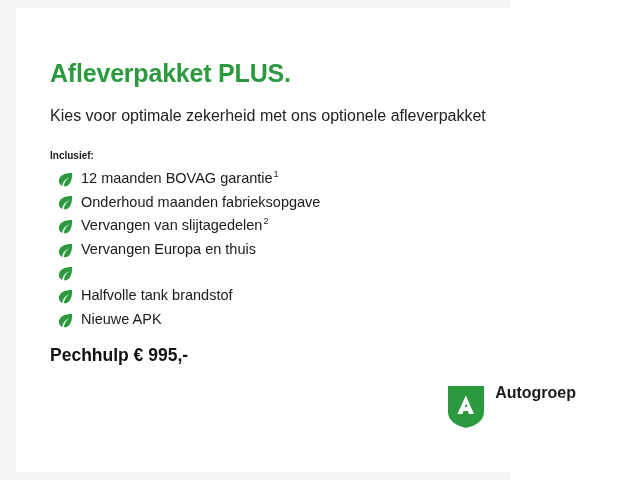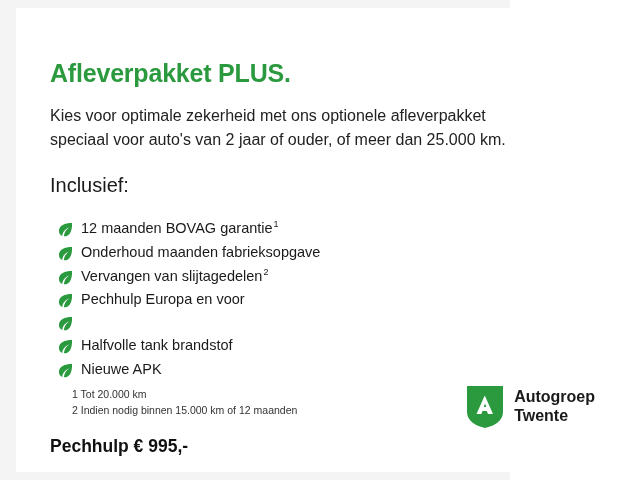--- a/index.html
+++ b/index.html
@@ -40,24 +40,24 @@
     line-height: 1.1;
   }
   .intro {
     font-size: 16px;
     line-height: 1.52;
     color: #222222;
     margin: 0 0 22px 0;
     max-width: 500px;
   }
   .inclusief {
-    font-size: 20px;
-    font-weight: normal;
-    color: #1a1a1a;
-    margin: 0 0 23px 0;
+    font-size: 10px;
+    font-weight: bold;
+    color: #1a1a1a;
+    margin: 0 0 9px 0;
   }
   ul.features {
     list-style: none;
     margin: 8px;
     padding: 0;
   }
   ul.features li {
     display: flex;
     align-items: center;
     margin-bottom: 7px;
@@ -86,24 +86,24 @@
     color: #333333;
   }
   .price {
     margin: 18px 0 0 0;
     font-size: 17.5px;
     font-weight: bold;
     color: #111111;
   }
   .logo {
     position: absolute;
-    right: 29px;
+    right: 48px;
     bottom: 42px;
     display: flex;
-    align-items: center;
+    align-items: flex-start;
   }
   .logo-shield {
     width: 40px;
     height: 46px;
     margin-right: 9px;
   }
   .logo-text {
     font-size: 16px;
     font-weight: bold;
     line-height: 1.18;
@@ -114,21 +114,20 @@
 </head>
 <body>
 
 <div class="page">
   <div class="card">
 
     <h1 class="title">Afleverpakket PLUS.</h1>
 
     <p class="intro">
       <span>Kies voor optimale zekerheid met ons optionele afleverpakket</span><br>
-      <span>speciaal voor auto's van 2 jaar of ouder, of meer dan 25.000 km.</span>
     </p>
 
     <div class="inclusief">Inclusief:</div>
 
     <ul class="features">
       <li>
         <span class="leaf">
           <svg viewBox="0 0 16 16" width="15" height="15">
               <path d="M15 1C7 1 1 3.6 1 9.6c0 2.6 1.6 4.6 3.6 5.4 0-4.4 3.4-8 7.4-9.2-3 1.8-5.4 5-5.8 9.3 4.6.8 9.2-3.1 8.8-14.1z" fill="#2b9a3e"></path>
             </svg>
@@ -150,21 +149,21 @@
             </svg>
         </span>
         <span class="feat-label"><span>Vervangen van slijtagedelen</span><sup>2</sup></span>
       </li>
       <li>
         <span class="leaf">
           <svg viewBox="0 0 16 16" width="15" height="15">
               <path d="M15 1C7 1 1 3.6 1 9.6c0 2.6 1.6 4.6 3.6 5.4 0-4.4 3.4-8 7.4-9.2-3 1.8-5.4 5-5.8 9.3 4.6.8 9.2-3.1 8.8-14.1z" fill="#2b9a3e"></path>
             </svg>
         </span>
-        <span class="feat-label"><span>Pechhulp Europa en voor</span><sup></sup></span>
+        <span class="feat-label"><span>Vervangen Europa en thuis</span><sup></sup></span>
       </li>
       <li>
         <span class="leaf">
           <svg viewBox="0 0 16 16" width="15" height="15">
               <path d="M15 1C7 1 1 3.6 1 9.6c0 2.6 1.6 4.6 3.6 5.4 0-4.4 3.4-8 7.4-9.2-3 1.8-5.4 5-5.8 9.3 4.6.8 9.2-3.1 8.8-14.1z" fill="#2b9a3e"></path>
             </svg>
         </span>
       </li>
       <li>
         <span class="leaf">
@@ -177,34 +176,29 @@
       <li>
         <span class="leaf">
           <svg viewBox="0 0 16 16" width="15" height="15">
               <path d="M15 1C7 1 1 3.6 1 9.6c0 2.6 1.6 4.6 3.6 5.4 0-4.4 3.4-8 7.4-9.2-3 1.8-5.4 5-5.8 9.3 4.6.8 9.2-3.1 8.8-14.1z" fill="#2b9a3e"></path>
             </svg>
         </span>
         <span class="feat-label"><span>Nieuwe APK</span><sup></sup></span>
       </li>
     </ul>
 
-    <div class="footnotes">
-      <div>1 Tot 20.000 km</div>
-      <div>2 Indien nodig binnen 15.000 km of 12 maanden</div>
-    </div>
 
     <div class="price">Pechhulp € 995,-</div>
 
     <div class="logo">
       <span class="logo-shield">
         <svg viewBox="0 0 40 46" width="40" height="46">
           <path d="M2 2h36v26c0 9-9 14-18 16C11 42 2 37 2 28V2z" fill="#2b9a3e"></path>
           <path d="M20 12l8 18h-5l-1.2-3h-4.4L16.5 30h-5l8-18zm0 7.5l-1.3 3.4h2.6L20 19.5z" fill="#ffffff"></path>
         </svg>
       </span>
       <span class="logo-text">
         <div>Autogroep</div>
-        <div>Twente</div>
       </span>
     </div>
 
   </div>
 </div>
 
 </body></html>

